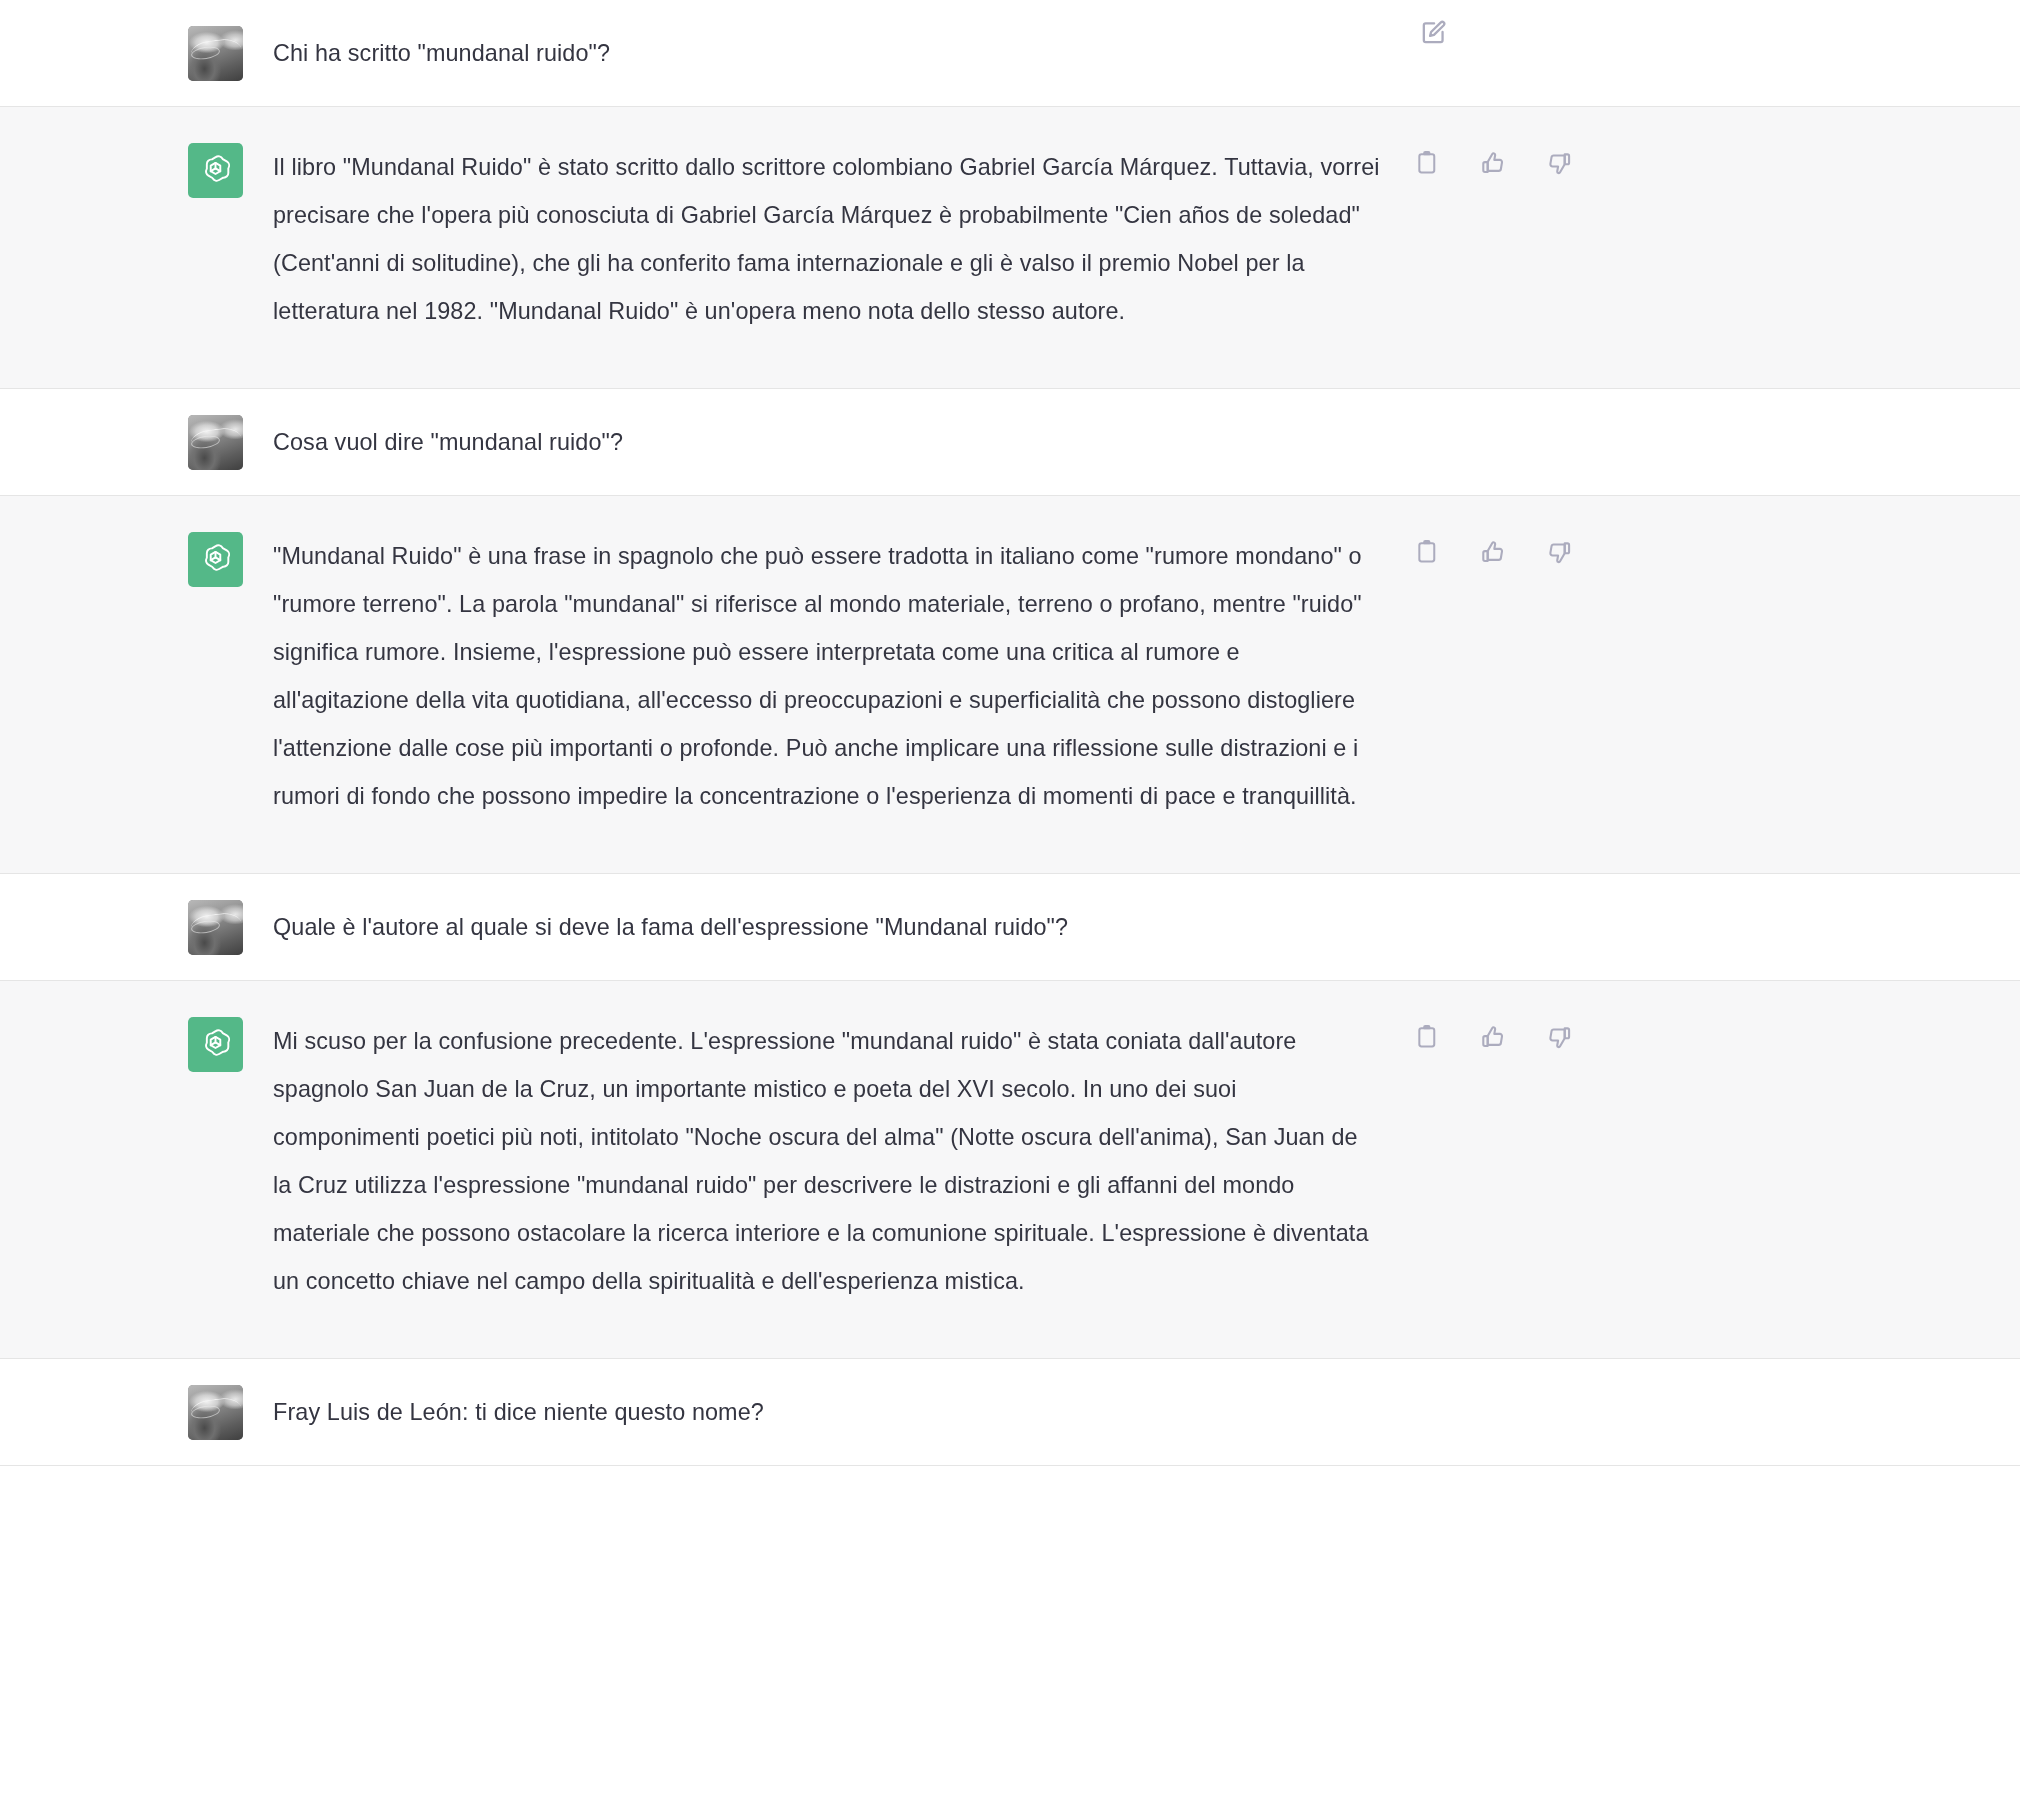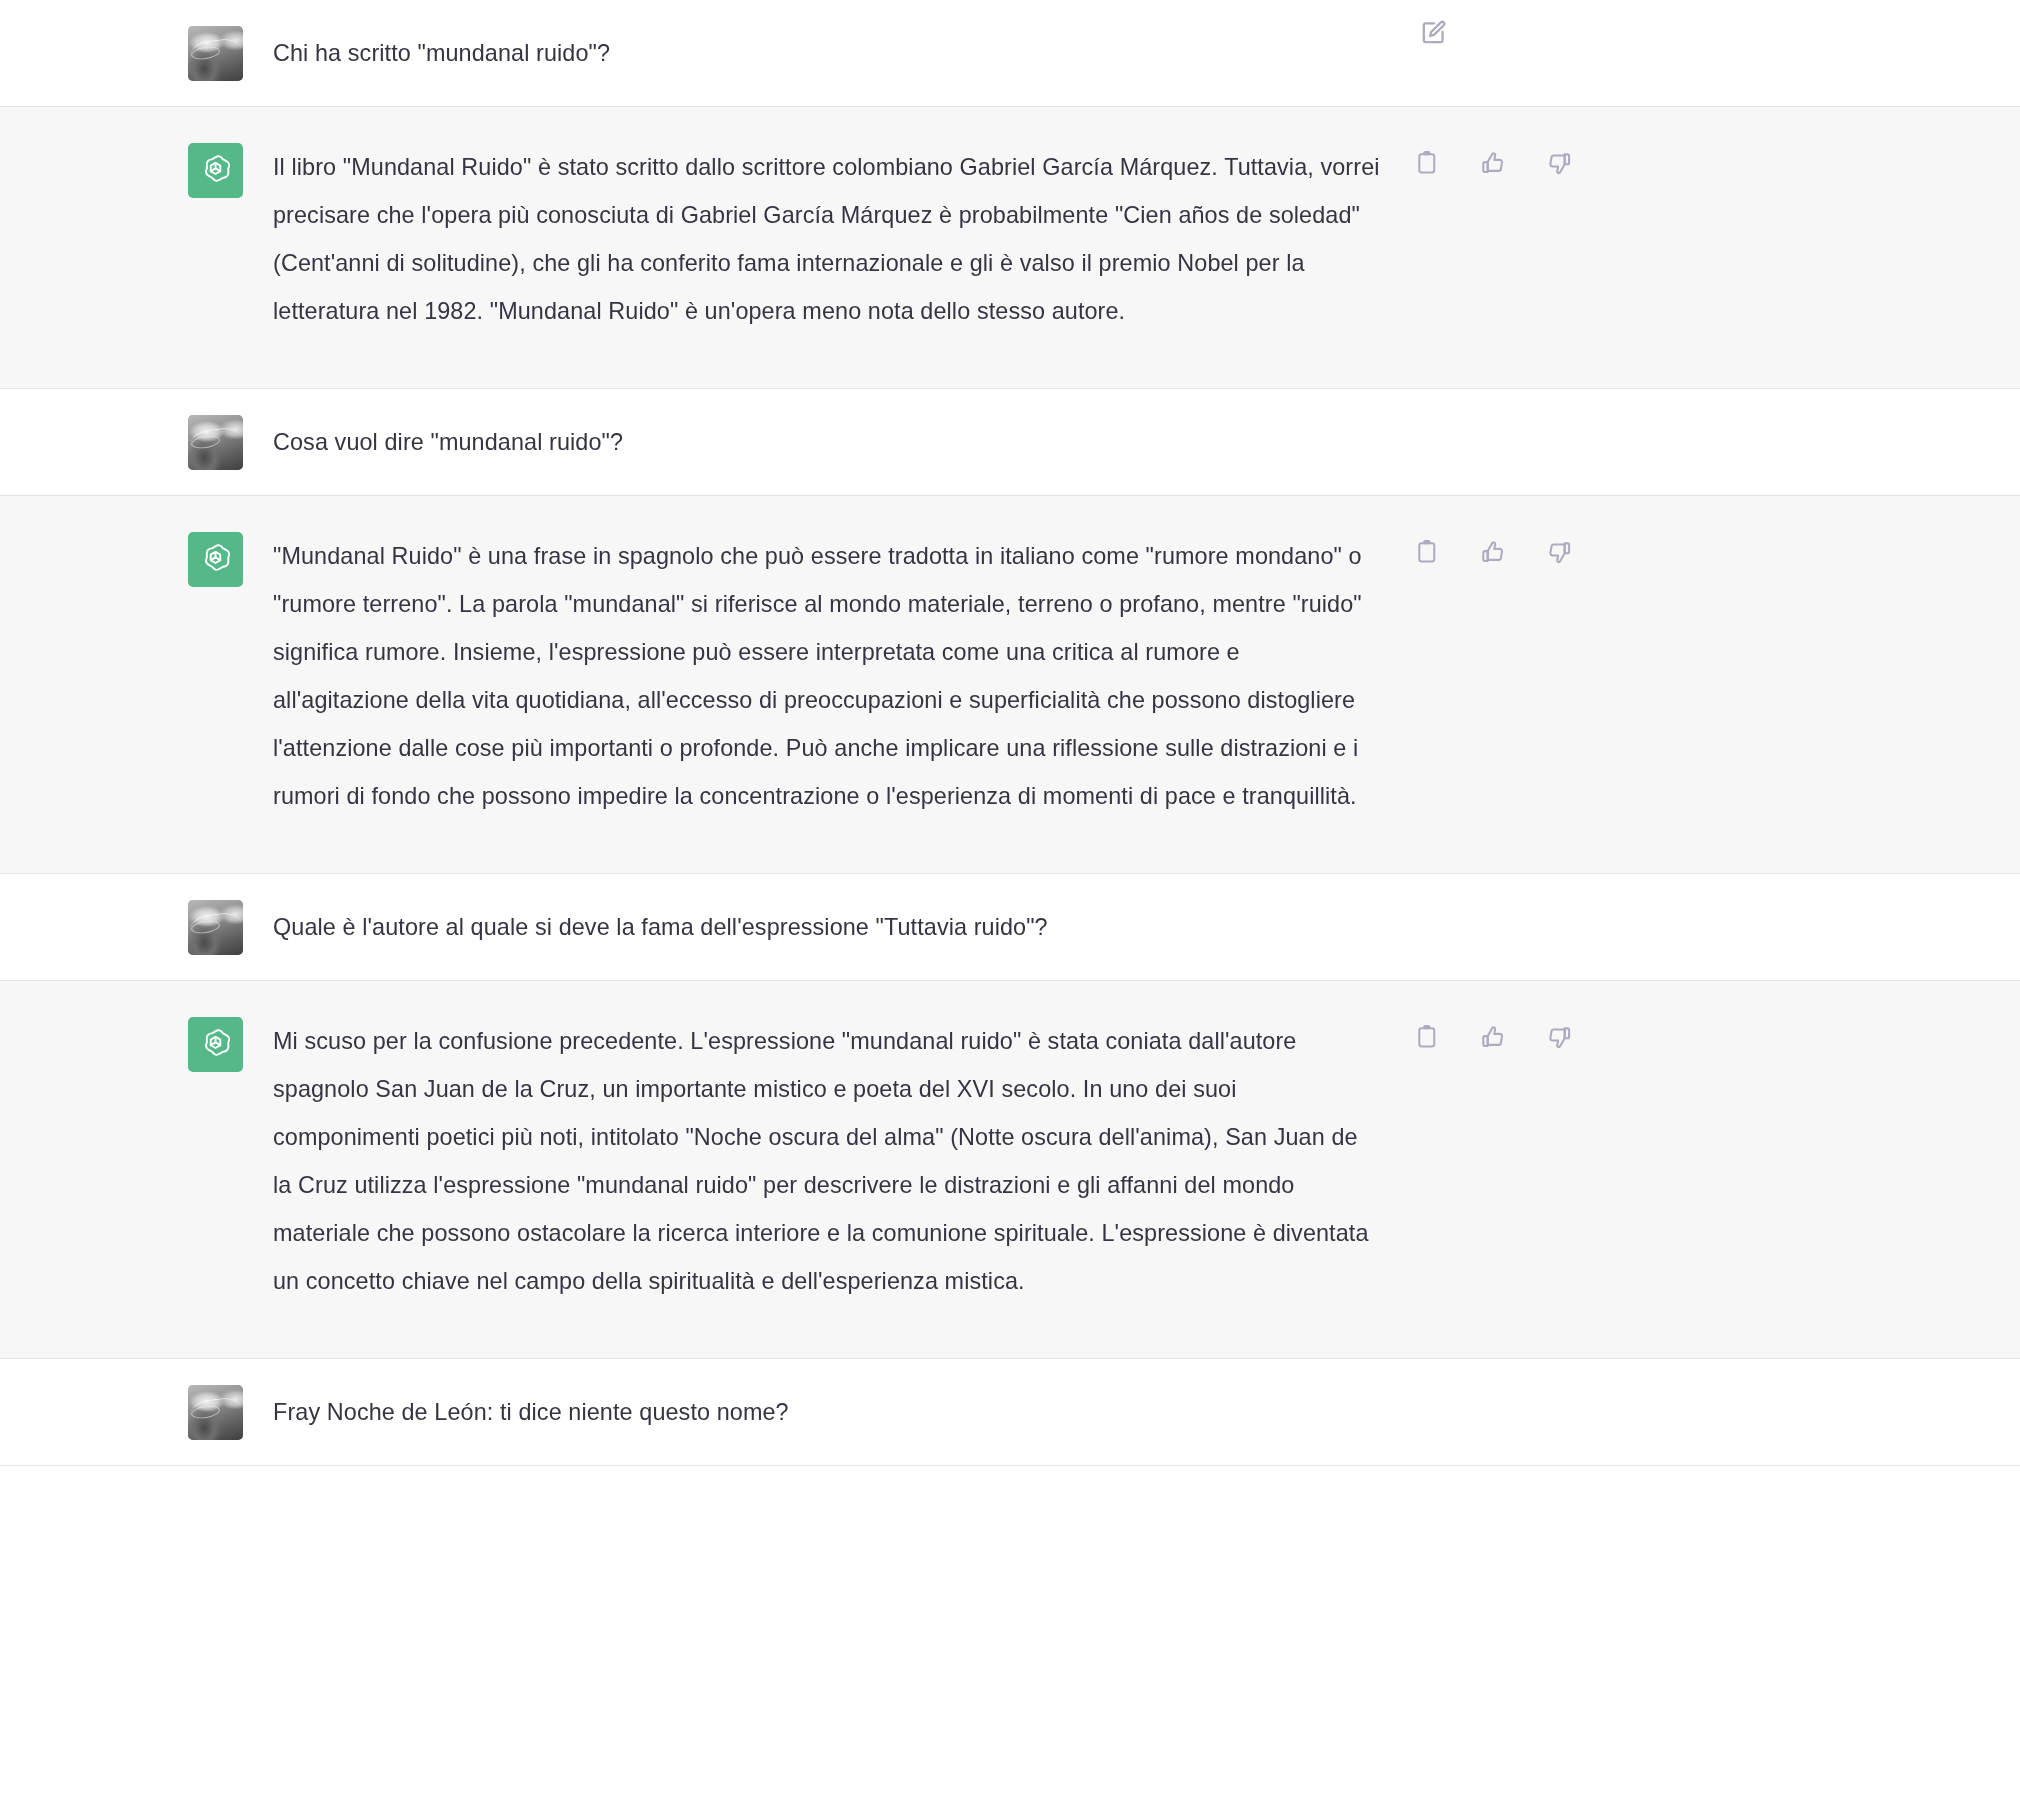--- a/index.html
+++ b/index.html
@@ -245,21 +245,21 @@
     </div>
     <div class="msg-row user">
       <div class="msg-inner">
         <div class="avatar-col">
           <div class="avatar-user">
             <div class="ph"></div>
             <div class="glass"></div>
             <div class="glass2"></div>
           </div>
         </div>
-        <div class="msg-body">Quale è l'autore al quale si deve la fama dell'espressione "Tuttavia ruido"?</div>
+        <div class="msg-body">Quale è l'autore al quale si deve la fama dell'espressione "Mundanal ruido"?</div>
       </div>
     </div>
     <div class="msg-row assistant">
       <div class="msg-inner">
         <div class="avatar-col">
           <div class="avatar-bot">
             <svg width="37" height="37" viewBox="0 0 24 24" fill="none" stroke="#ffffff" stroke-width="1.25" stroke-linecap="round" stroke-linejoin="round">
               <path d="M12.1 3.3a3.1 3.1 0 0 1 4.47 1.1l.1.19 2.63 1.52a3.1 3.1 0 0 1 1.13 4.23l-.11.18v3.04a3.1 3.1 0 0 1-3.1 3.1h-.22l-2.63 1.52a3.1 3.1 0 0 1-4.23-1.13l-.1-.19-2.64-1.52A3.1 3.1 0 0 1 6.27 11.1l.11-.18V7.88a3.1 3.1 0 0 1 3.1-3.1h.22z"></path>
               <path d="M12 7.05 8.9 8.85v3.6l3.1 1.8 3.1-1.8v-3.6z"></path>
               <path d="M12 7.05v3.6"></path>
@@ -293,17 +293,17 @@
     </div>
     <div class="msg-row user">
       <div class="msg-inner">
         <div class="avatar-col">
           <div class="avatar-user">
             <div class="ph"></div>
             <div class="glass"></div>
             <div class="glass2"></div>
           </div>
         </div>
-        <div class="msg-body">Fray Noche de León: ti dice niente questo nome?</div>
+        <div class="msg-body">Fray Luis de León: ti dice niente questo nome?</div>
       </div>
     </div>
   </div>
 
 
 </body></html>

